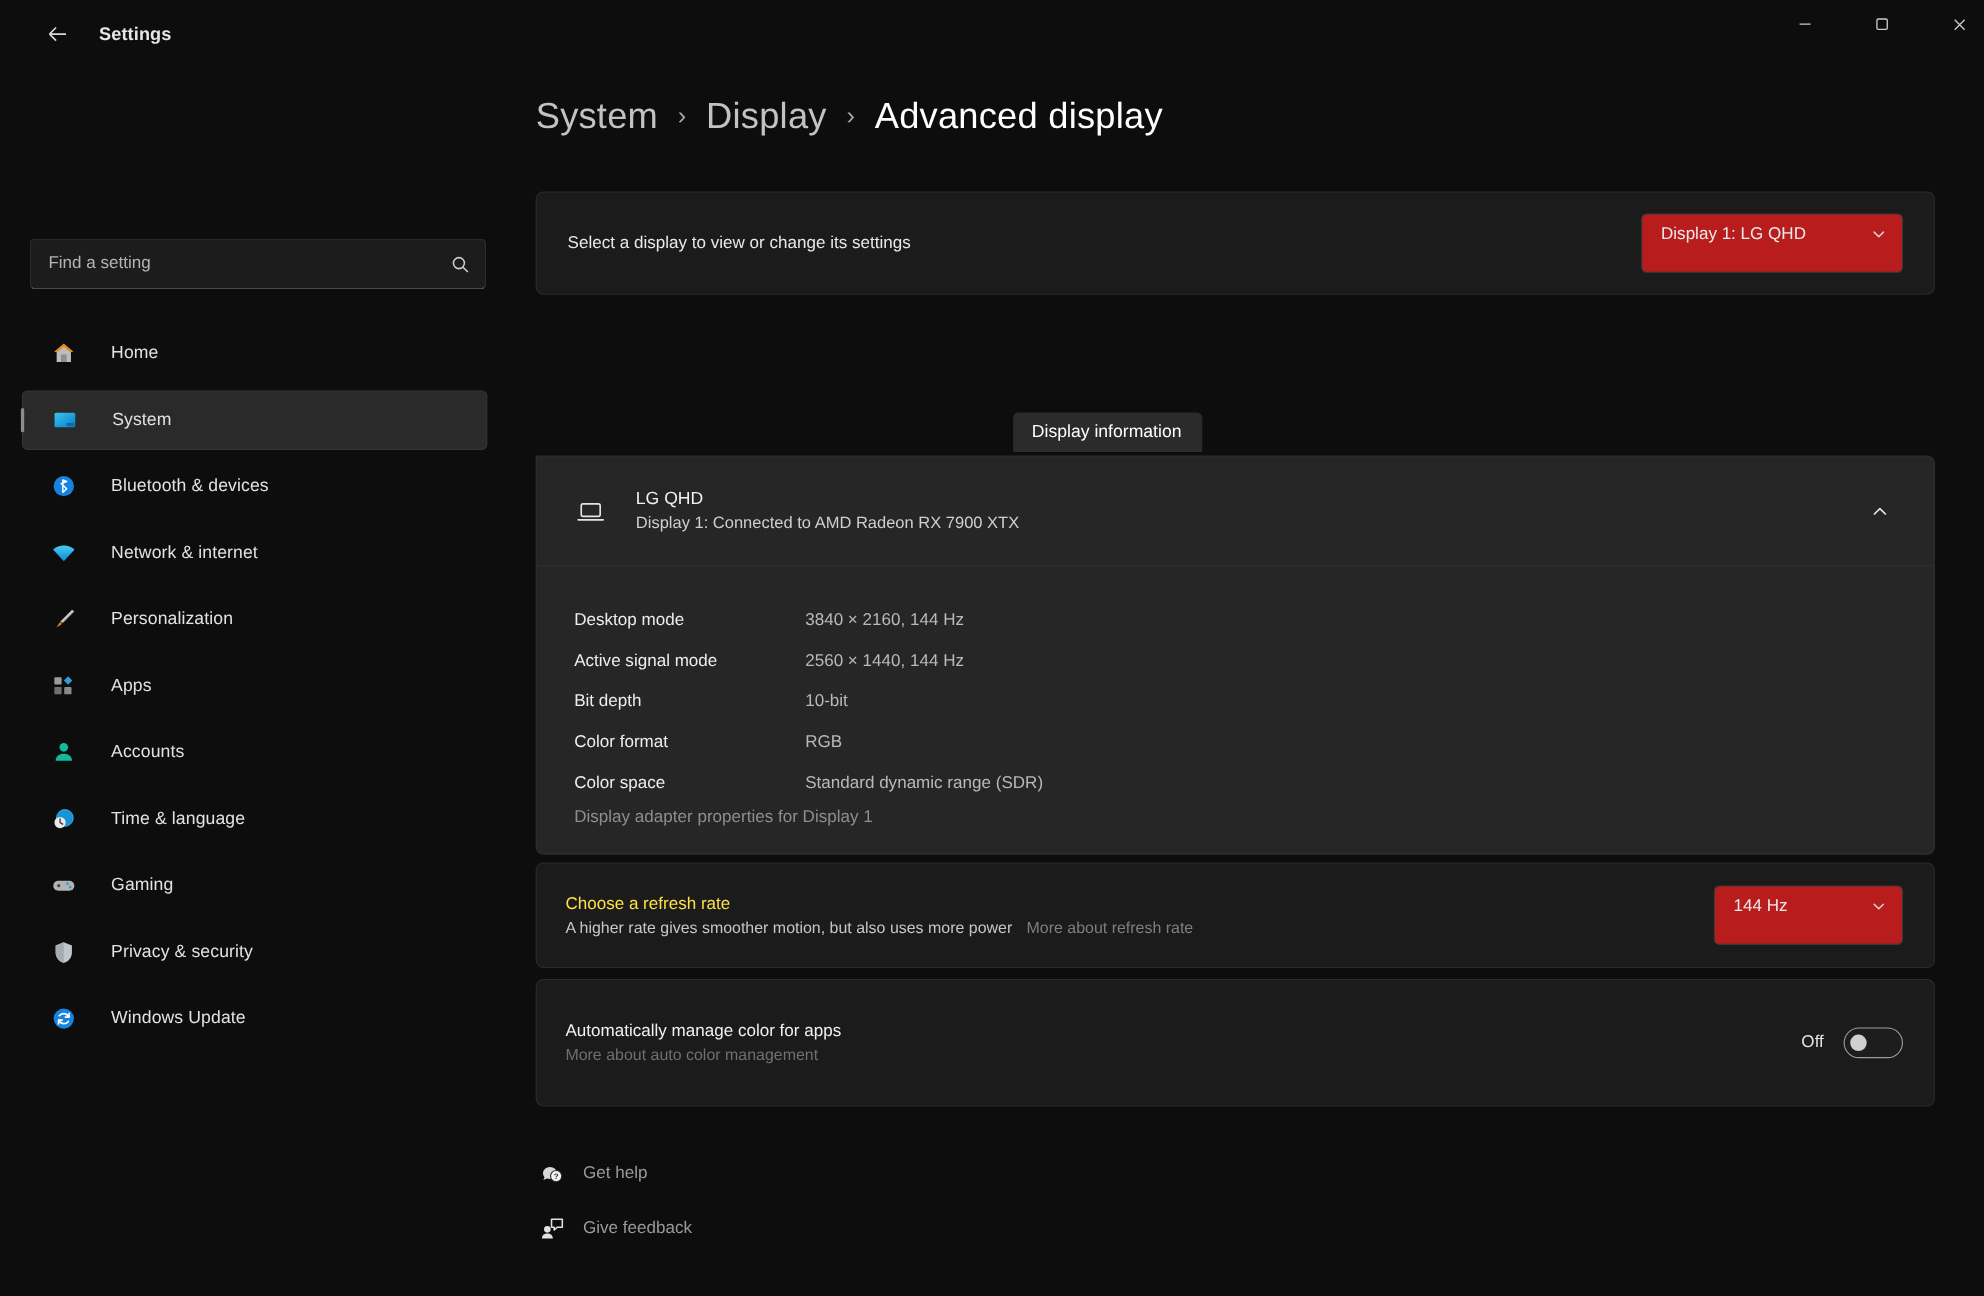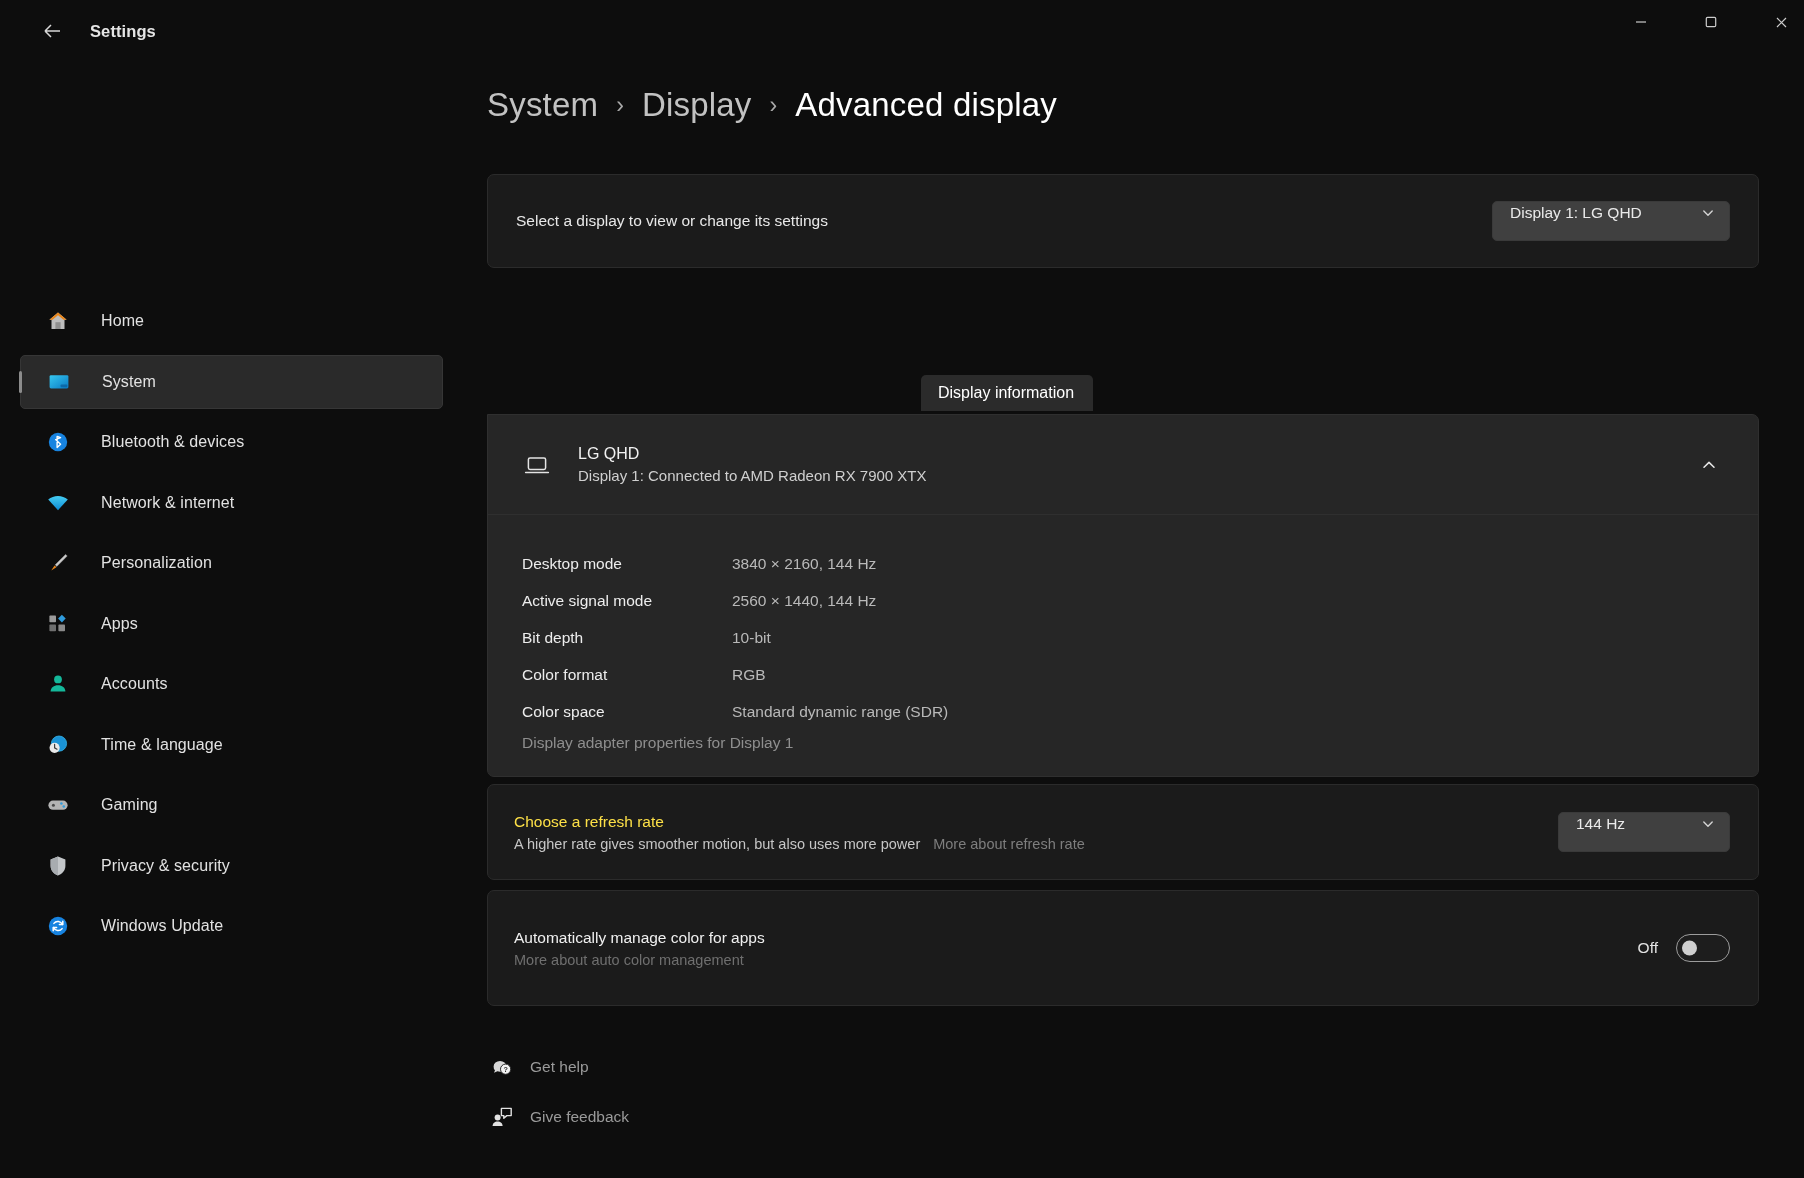--- a/index.html
+++ b/index.html
@@ -170,23 +170,23 @@
     display: flex;
     align-items: center;
     padding: 0 28px 0 28px;
   }
   .select-label {
     font-size: 15.5px;
     color: #e8e8e8;
   }
   .combo {
     margin-left: auto;
-    height: 40px;
+    height: 54px;
     min-width: 238px;
-    background: #404040;
+    background: #b91c1c;
     border: 1px solid #3a3a3a;
     border-radius: 5px;
     display: flex;
     align-items: center;
     padding: 0 14px 16px 17px;
     gap: 14px;
   }
   .combo-text {
     font-size: 15.5px;
     color: #eaeaea;
@@ -370,20 +370,29 @@
       <div class="win-btn">
         <svg width="15" height="15" viewBox="0 0 15 15" stroke="currentColor" stroke-width="1.2">
             <path d="M3 3l9 9M12 3l-9 9"></path>
           </svg>
       </div>
     </div>
   </div>
 
   <div class="sidebar">
 
+    <div class="search-wrap">
+      <input class="search-input" type="text" placeholder="Find a setting" style="">
+      <span class="search-icon">
+        <svg width="17" height="17" viewBox="0 0 17 17" fill="none" stroke="currentColor" stroke-width="1.4">
+          <circle cx="7.2" cy="7.2" r="5"></circle>
+            <path d="M11 11l4.3 4.3"></path>
+        </svg>
+      </span>
+    </div>
 
     <div class="navlist">
 
       <div class="navitem">
         <span class="navicon">
           <svg width="24" height="24" viewBox="0 0 24 24">
             <path d="M12 3.6 3.4 10.8h2.1V20h13V10.8h2.1z" fill="#bdbdbd"></path>
             <path d="M12 3.6 3.4 10.8h3.1L12 6.3l5.5 4.5h3.1z" fill="#e8861b"></path>
             <rect x="9.4" y="13.2" width="5.2" height="6.8" fill="#8f8f8f"></rect>
           </svg>

